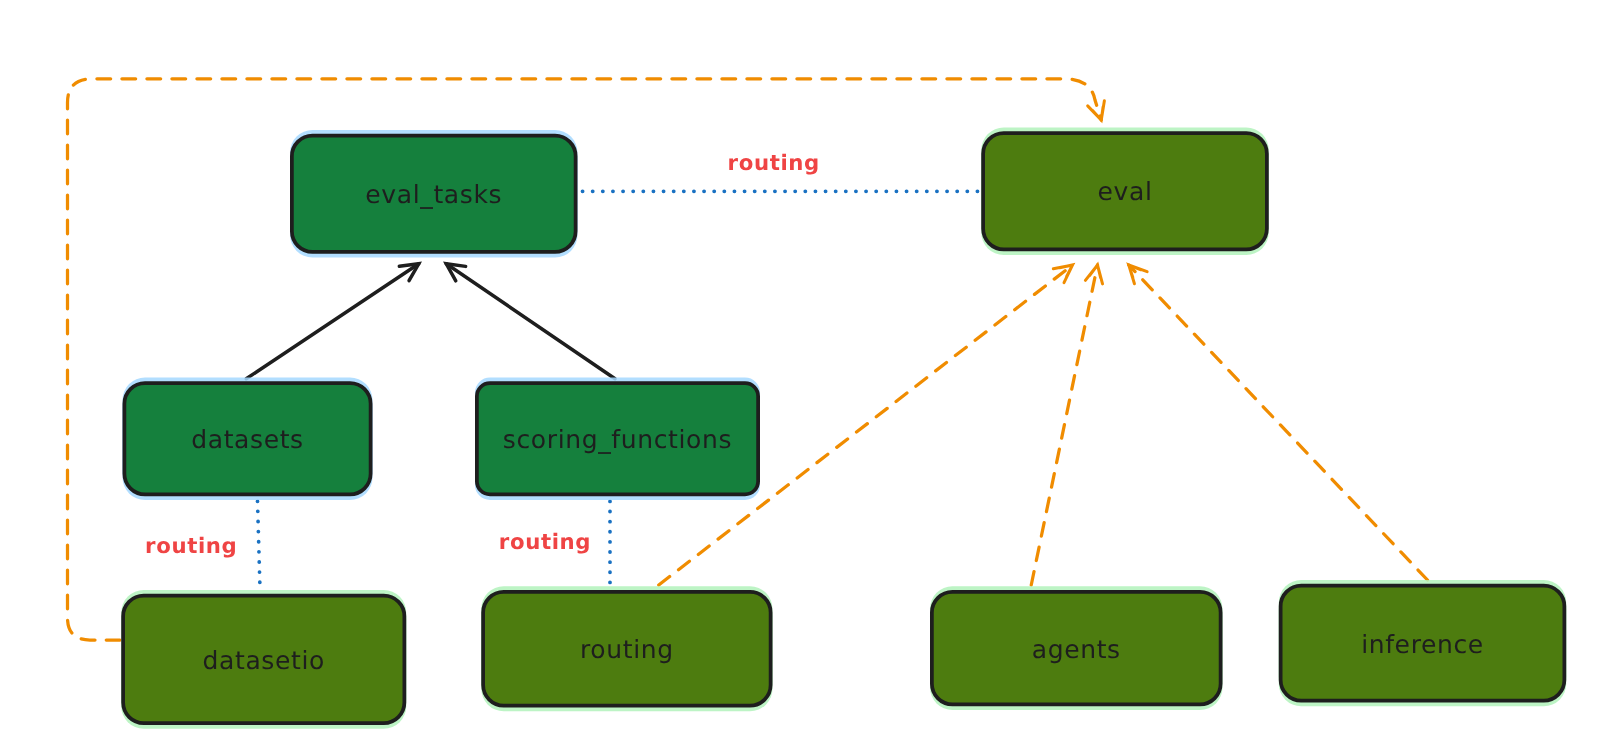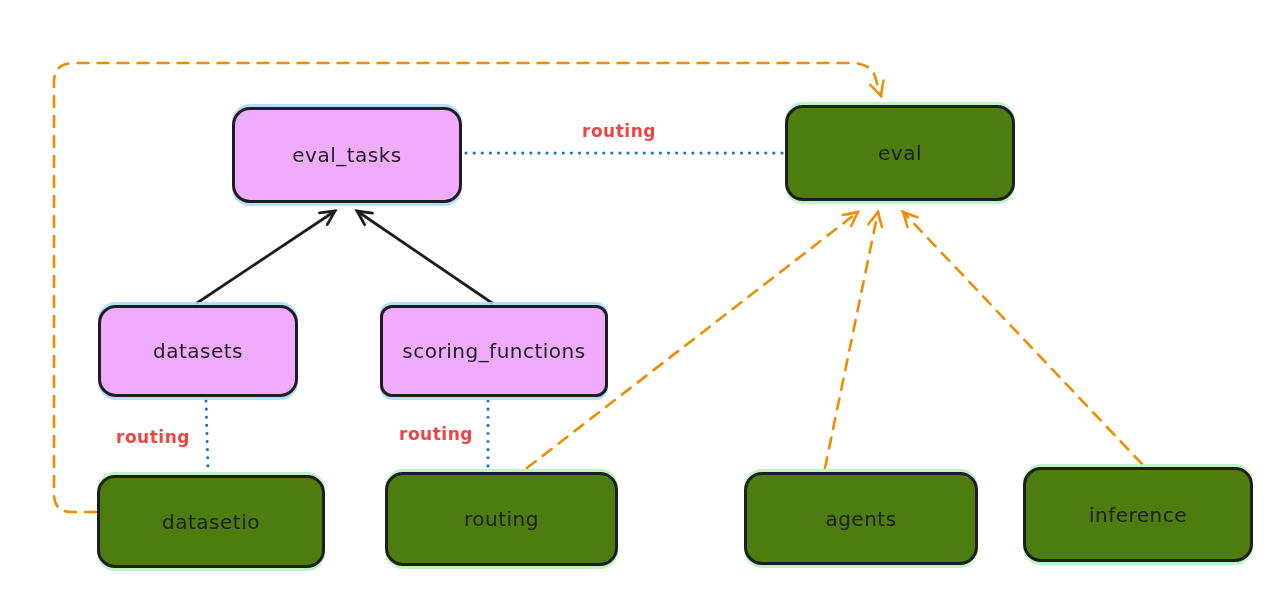--- a/index.html
+++ b/index.html
@@ -7,27 +7,27 @@
     position:relative;width:1280px;height:596px;background:#ffffff;
     font-family:"DejaVu Sans","Liberation Sans",sans-serif;overflow:hidden;
   }
   svg.edge-layer{position:absolute;left:0;top:0;width:1280px;height:596px;}
   .node{
     position:absolute;box-sizing:border-box;
     border:3px solid #1e1e1e;border-radius:18px;
     display:flex;align-items:center;justify-content:center;
     font-size:20px;color:#1e1e1e;letter-spacing:.5px;
   }
-  .node-blue{background:#f0abfc;box-shadow:0 -3px 0 0 rgba(165,216,255,.85),0 3px 0 0 rgba(165,216,255,.85);}
+  .node-blue{background:#15803d;box-shadow:0 -3px 0 0 rgba(165,216,255,.85),0 3px 0 0 rgba(165,216,255,.85);}
   .node-green{background:#4d7c0f;box-shadow:0 -3px 0 0 rgba(178,242,187,.85),0 3px 0 0 rgba(178,242,187,.85);}
   .n-eval-tasks{left:232px;top:107px;width:230px;height:96px;}
   .n-eval{left:785px;top:105px;width:230px;height:96px;}
   .n-datasets{left:98px;top:305px;width:200px;height:92px;justify-content:center;}
   .n-scoring-functions{left:380px;top:305px;width:228px;height:92px;border-radius:12px;}
-  .n-datasetio{left:97px;top:475px;width:228px;height:93px;text-align:center;}
+  .n-datasetio{left:97px;top:475px;width:228px;height:105px;text-align:center;}
   .n-scoring{left:385px;top:472px;width:233px;height:94px;}
   .n-agents{left:708px;top:472px;width:234px;height:93px;margin-left:36px;}
   .n-inference{left:1023px;top:467px;width:230px;height:95px;}
   .edge-label{
     position:absolute;transform:translate(-50%,-50%);
     color:#ef4444;font-weight:700;font-size:17px;letter-spacing:.5px;white-space:nowrap;
   }
   .lbl-routing-top{left:619px;top:131px;}
   .lbl-routing-left{left:153px;top:437px;}
   .lbl-routing-mid{left:436px;top:434px;}

